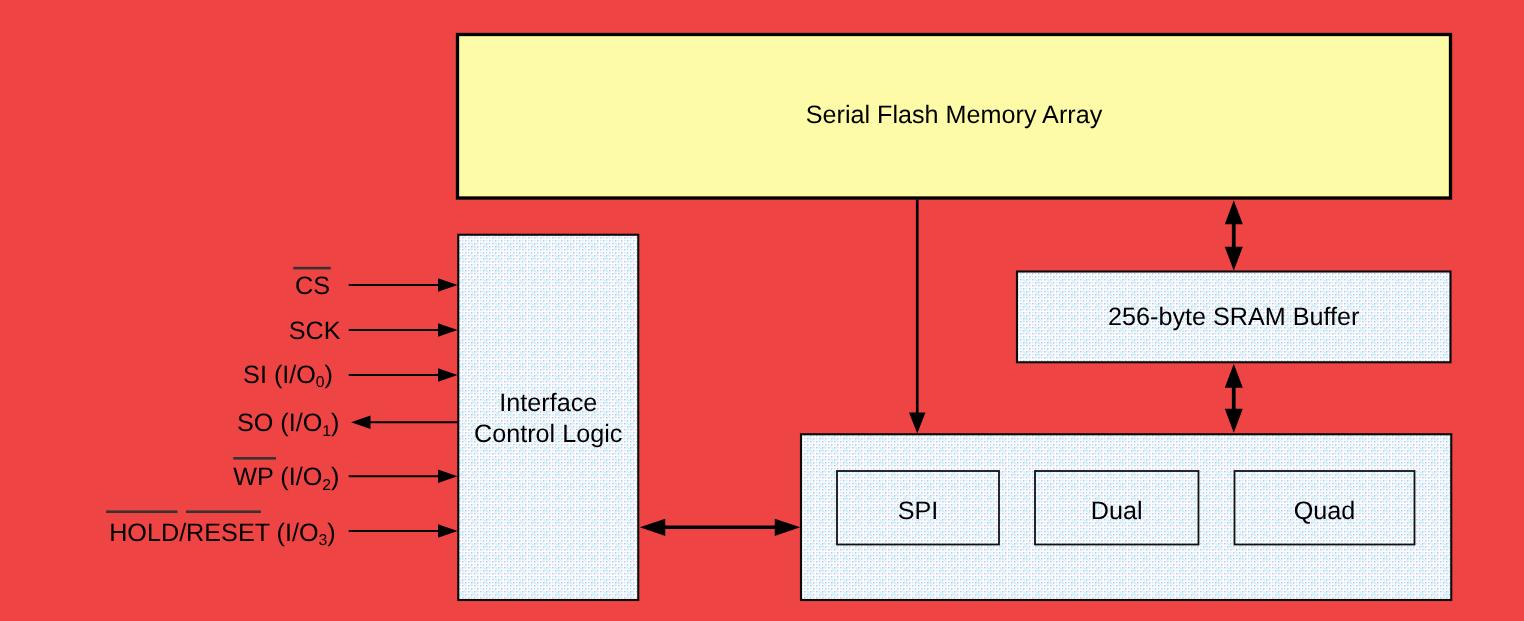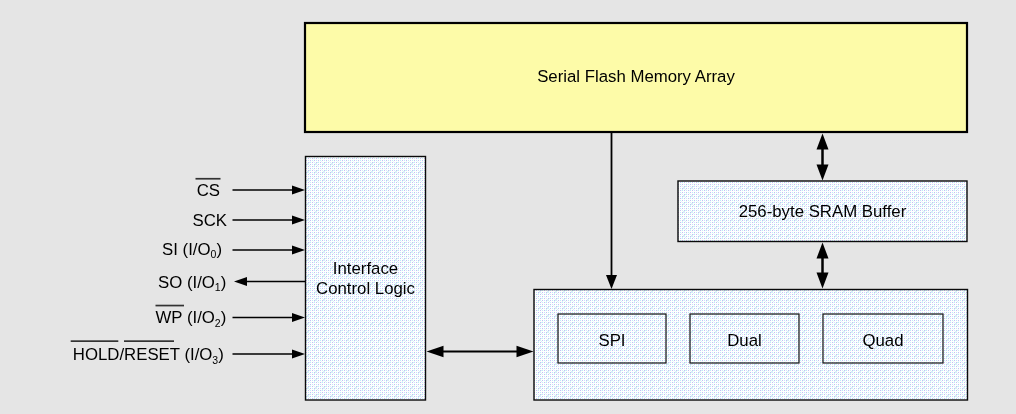--- a/index.html
+++ b/index.html
@@ -1,16 +1,16 @@
 <!DOCTYPE html>
 <html><head>
 <meta charset="utf-8">
 <style>
   html,body{margin:0;padding:0;background:#ffffff;}
-  #wrap{position:relative;width:1016px;height:414px;background:#e5e5e5;overflow:hidden;}
+  #wrap{position:relative;width:1016px;height:414px;background:#ef4444;overflow:hidden;}
   svg{display:block;}
   text{font-family:"Liberation Sans",sans-serif;fill:#000000;}
 </style>
 </head>
 <body>
 <div id="wrap">
 <svg width="1016" height="414" viewBox="0 0 1016 414" xmlns="http://www.w3.org/2000/svg">
   <defs>
     <pattern id="dots" width="8" height="8" patternUnits="userSpaceOnUse">
       <rect width="8" height="8" fill="#ffffff"></rect>

